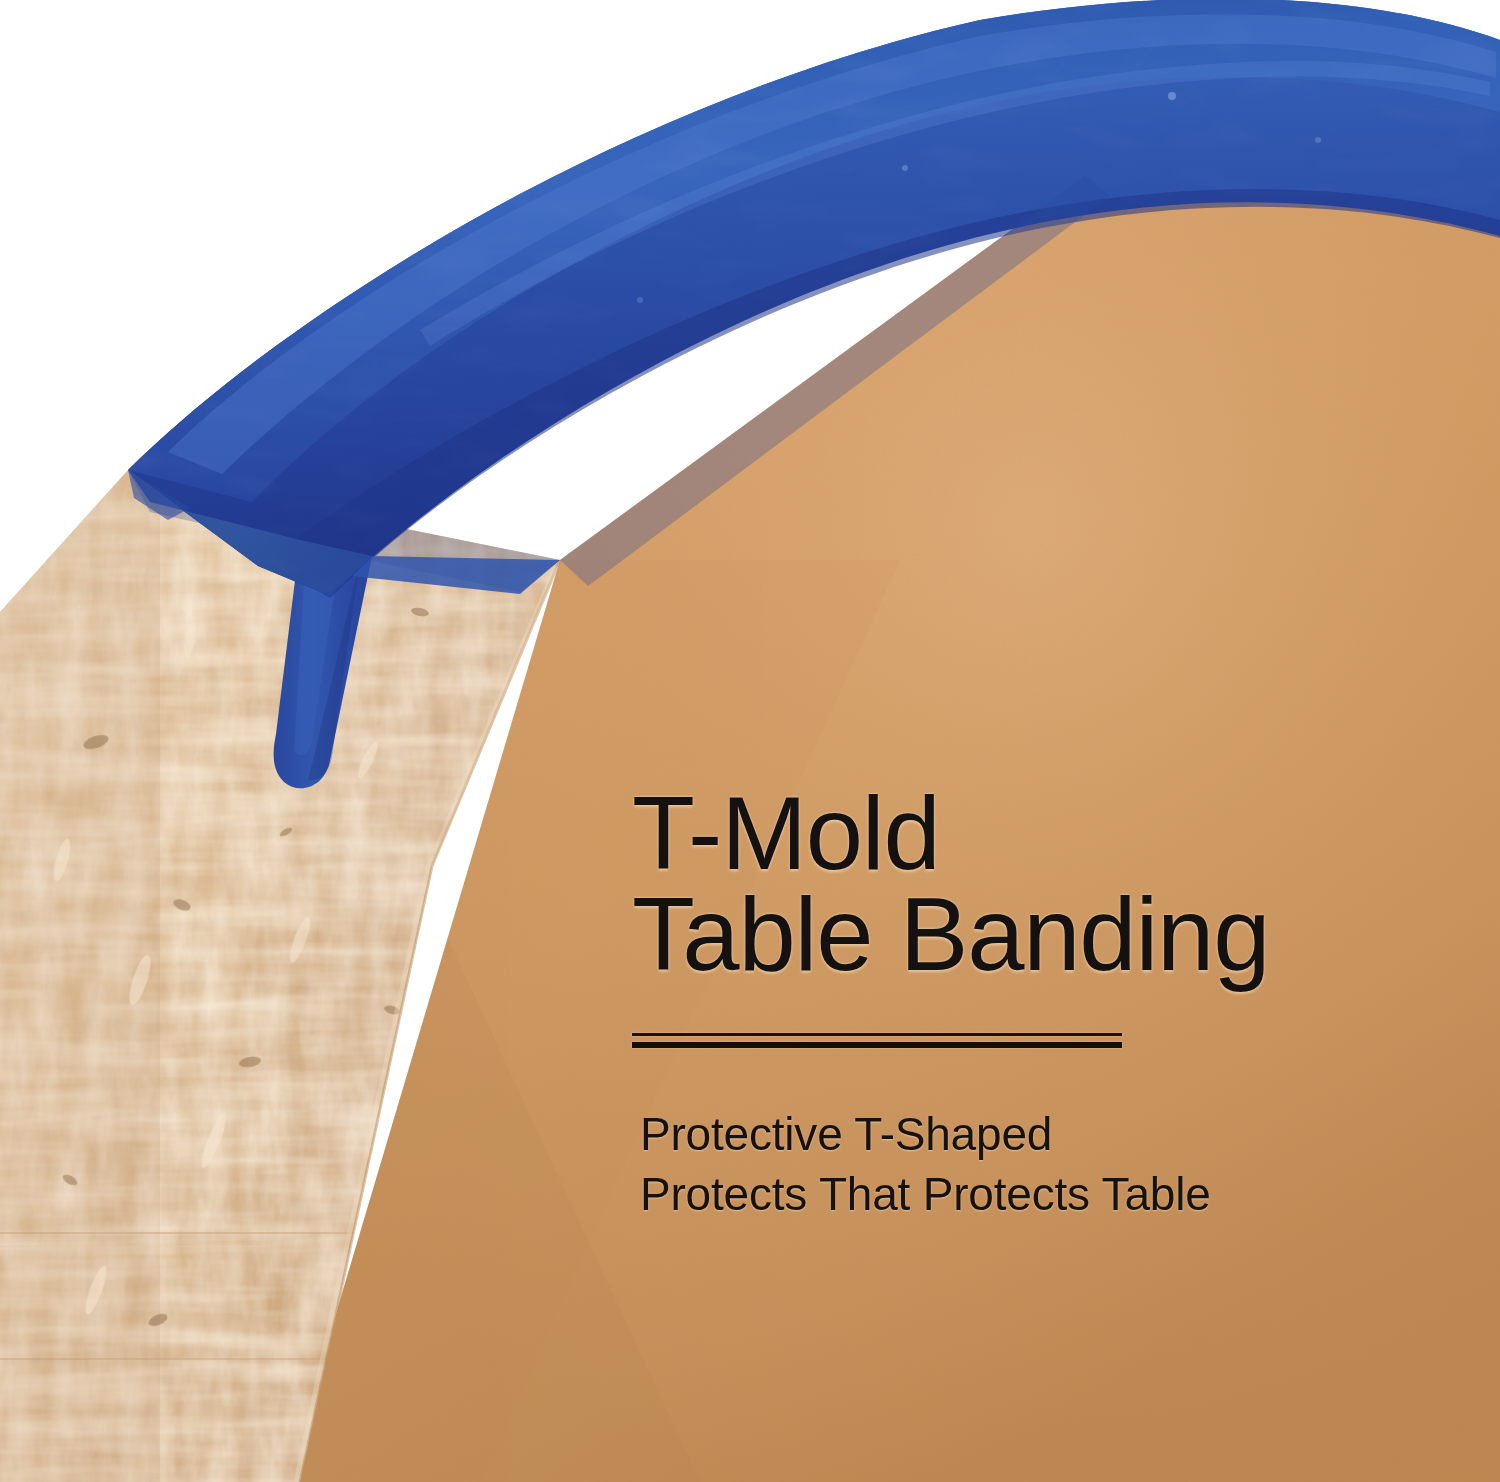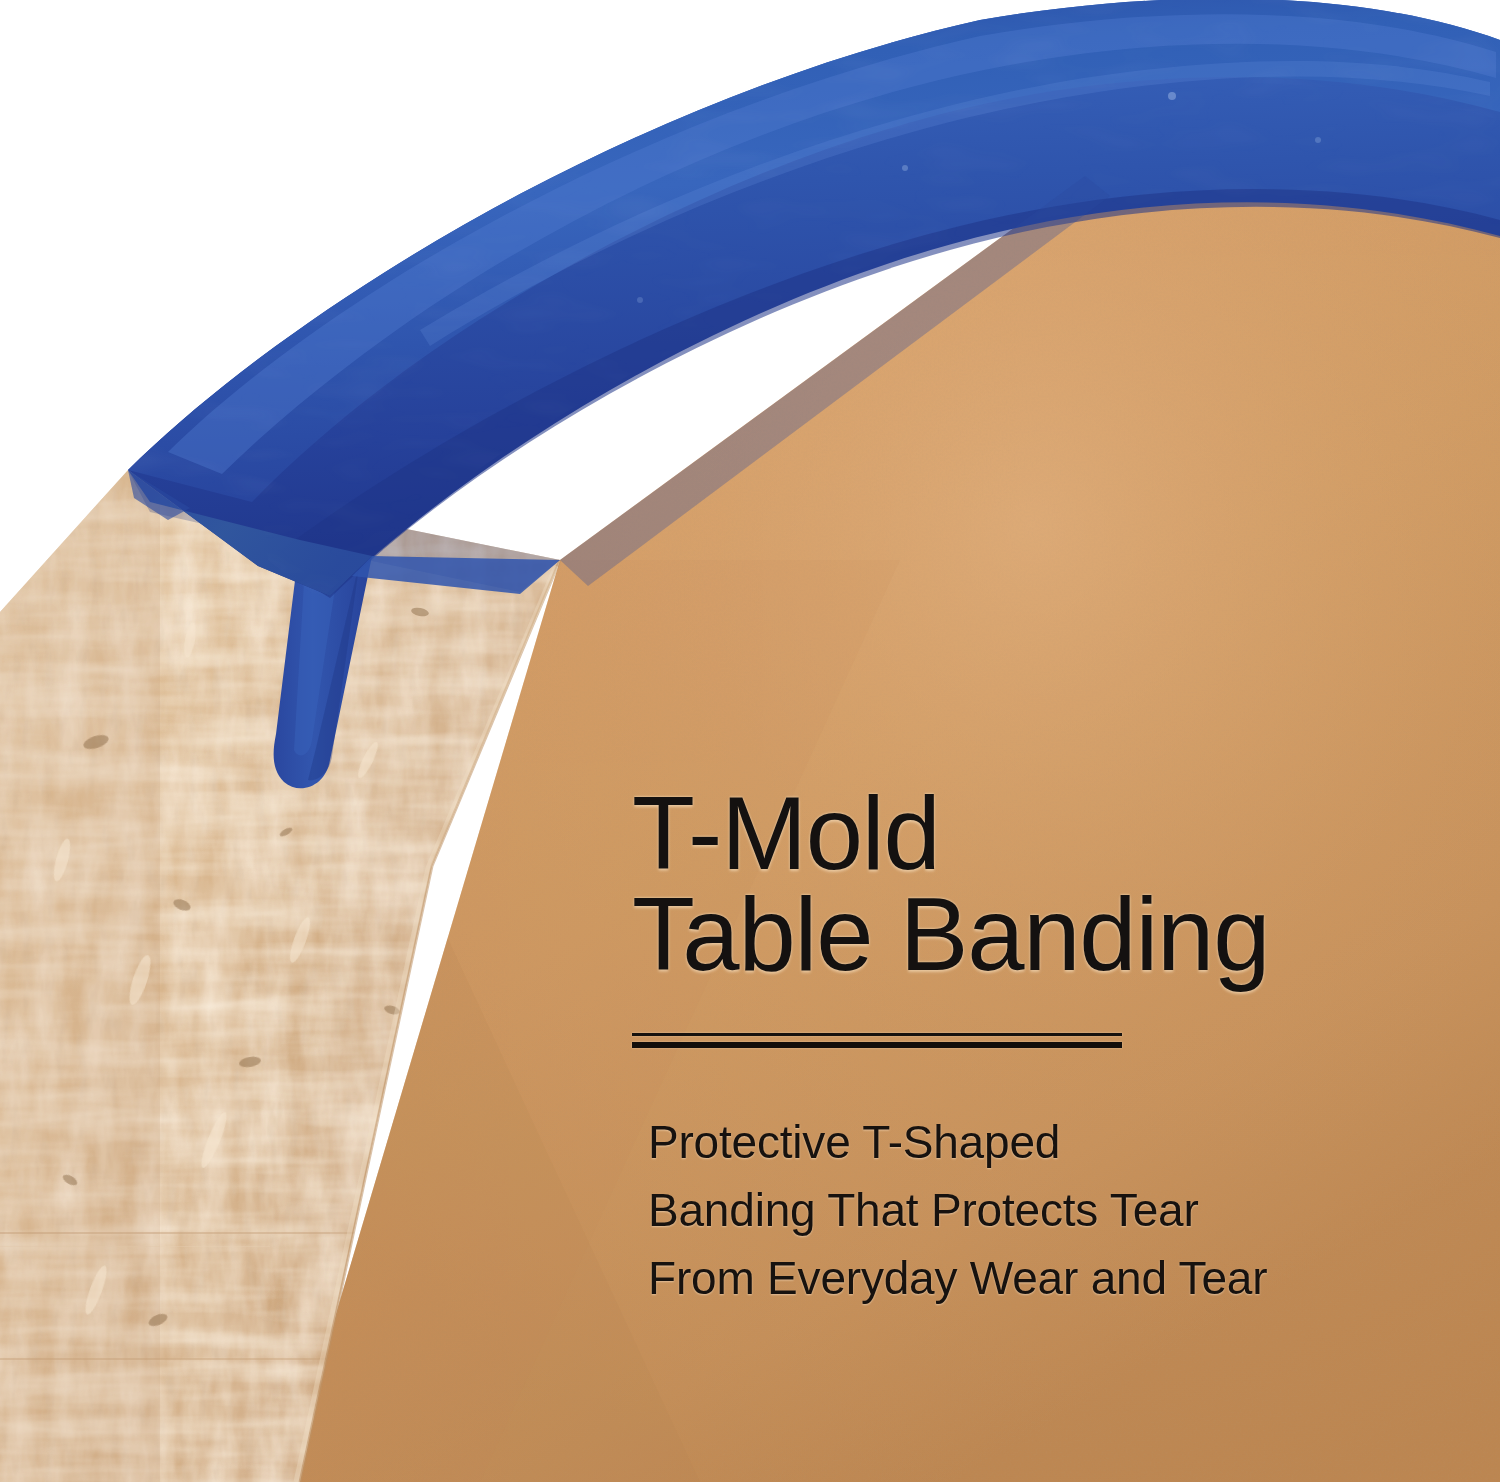--- a/index.html
+++ b/index.html
@@ -51,21 +51,21 @@
     background: #17120e;
     box-shadow: 0 0 2px rgba(255,235,205,.6);
   }
   .rule-gap { height: 6px; }
   .rule-thick {
     height: 6px;
     background: #120e0b;
     box-shadow: 0 0 2px rgba(255,235,205,.6);
   }
   .subcopy {
-    margin: 16px;
+    margin: 8px;
     padding-top: 52px;
     color: #17120f;
     font-size: 46px;
     line-height: 52px;
     font-weight: 400;
     letter-spacing: -0.2px;
     white-space: nowrap;
     text-shadow: 0 1px 2px rgba(255,238,212,.5);
   }
 </style>
@@ -316,17 +316,16 @@
     <h1 class="headline">T-Mold</h1>
     <h1 class="headline">Table Banding</h1>
 
     <div class="rules">
       <div class="rule-thin"></div>
       <div class="rule-gap"></div>
       <div class="rule-thick"></div>
     </div>
 
     <p class="subcopy">Protective T-Shaped</p>
-    <p class="subcopy" style="padding-top:0">Banding That Protects Tear</p>
-    <p class="subcopy" style="padding-top:0">From Everyday Wear and Tear</p>
+    <p class="subcopy" style="padding-top:0">Protects That Protects Table</p>
   </div>
 
 </div>
 
 </body></html>

